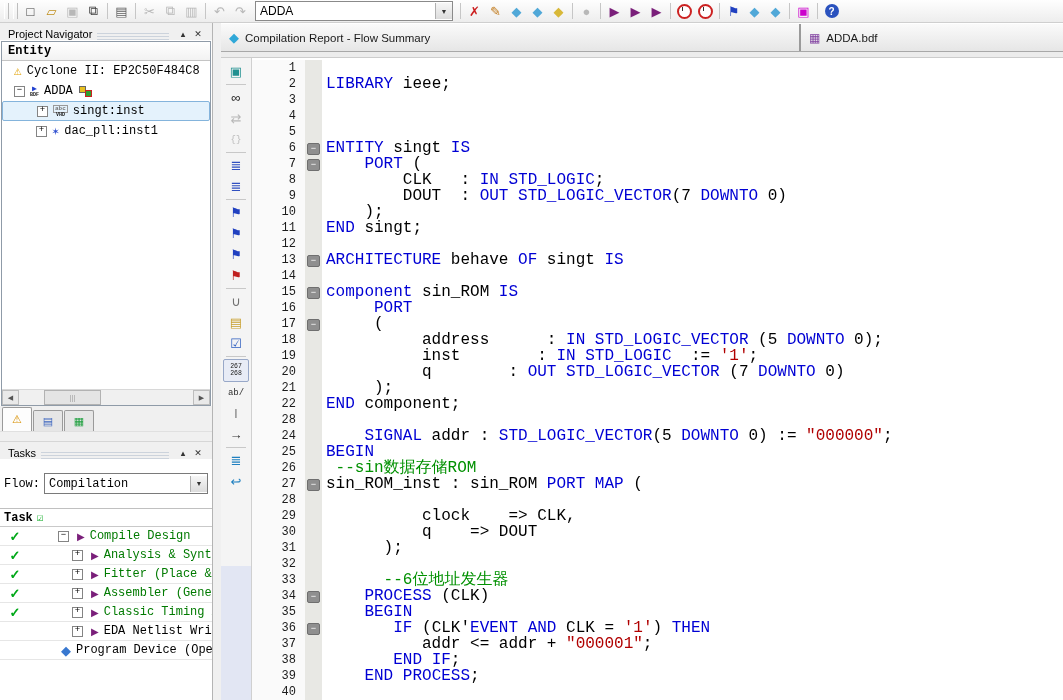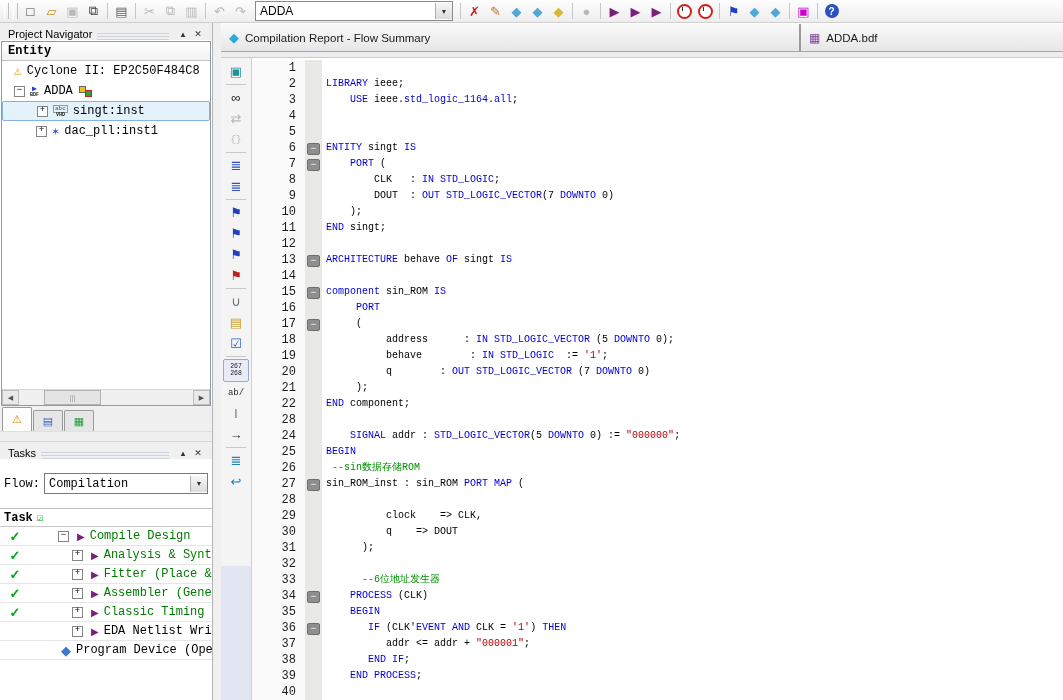--- a/index.html
+++ b/index.html
@@ -90,21 +90,21 @@
   .eicon.pressed{border:1px solid #98a8c8;background:#e8ecf6;border-radius:2px;flex-direction:column;line-height:1;
                  font-size:6.5px;font-family:"Liberation Mono",monospace;color:#222;}
   .esep{width:20px;height:1px;background:#c8c8c8;margin:2px 0;flex:none;}
   .code-area{flex:1;overflow:hidden;padding-top:2px;background:#fff;min-width:0;}
   .cl{display:flex;height:16px;line-height:16px;}
   .ln{width:44px;flex:none;text-align:right;padding-right:9px;background:#fafafa;color:#1c1c1c;
       font-family:"Liberation Mono",monospace;font-size:12px;}
   .fm{width:17px;flex:none;background:#e8e8e4;position:relative;}
   .fbox{position:absolute;left:2px;top:3px;width:11px;height:10px;background:#8f8f8f;border:1px solid #6f6f6f;
         color:#fff;font-size:9px;line-height:9px;text-align:center;border-radius:2px;font-style:normal;}
-  .ct{white-space:pre;padding-left:4px;font-family:"Liberation Mono",monospace;font-size:10px;color:#000;}
+  .ct{white-space:pre;padding-left:4px;font-family:"Liberation Mono",monospace;font-size:16px;color:#000;}
   .tk-k{color:var(--kw,#0000d4);}
   .tk-c{color:var(--cm,#009000);}
   .tk-s{color:var(--st,#b00000);}
 </style>
 </head>
 <body>
 
 <div class="app">
 
   <div class="toolbar">
@@ -344,21 +344,20 @@
               <span class="ct"></span>
             </div>
             <div class="cl">
               <span class="ln">2</span>
               <span class="fm"></span>
               <span class="ct"><span class="tk-k">LIBRARY</span><span> ieee;</span></span>
             </div>
             <div class="cl">
               <span class="ln">3</span>
               <span class="fm"></span>
-              <span class="ct"><span>    </span><span class="tk-k">USE</span><span> ieee.</span><span class="tk-k">std_logic_1164</span><span>.</span><span class="tk-k">all</span><span>;</span></span>
             </div>
             <div class="cl">
               <span class="ln">4</span>
               <span class="fm"></span>
             </div>
             <div class="cl">
               <span class="ln">5</span>
               <span class="fm"></span>
               <span class="ct"></span>
             </div>
@@ -433,21 +432,21 @@
               <span class="ct"><span>     (</span></span>
             </div>
             <div class="cl">
               <span class="ln">18</span>
               <span class="fm"></span>
               <span class="ct"><span>          address      : </span><span class="tk-k">IN</span><span> </span><span class="tk-k">STD_LOGIC_VECTOR</span><span> (5 </span><span class="tk-k">DOWNTO</span><span> 0);</span></span>
             </div>
             <div class="cl">
               <span class="ln">19</span>
               <span class="fm"></span>
-              <span class="ct"><span>          behave        : </span><span class="tk-k">IN</span><span> </span><span class="tk-k">STD_LOGIC</span><span>  := </span><span class="tk-s">'1'</span><span>;</span></span>
+              <span class="ct"><span>          inst        : </span><span class="tk-k">IN</span><span> </span><span class="tk-k">STD_LOGIC</span><span>  := </span><span class="tk-s">'1'</span><span>;</span></span>
             </div>
             <div class="cl">
               <span class="ln">20</span>
               <span class="fm"></span>
               <span class="ct"><span>          q        : </span><span class="tk-k">OUT</span><span> </span><span class="tk-k">STD_LOGIC_VECTOR</span><span> (7 </span><span class="tk-k">DOWNTO</span><span> 0)</span></span>
             </div>
             <div class="cl">
               <span class="ln">21</span>
               <span class="fm"></span>
               <span class="ct"><span>     );</span></span>

